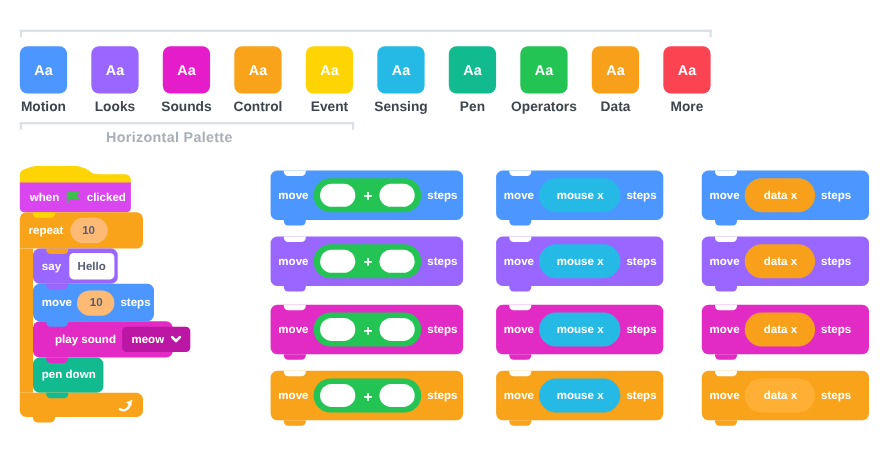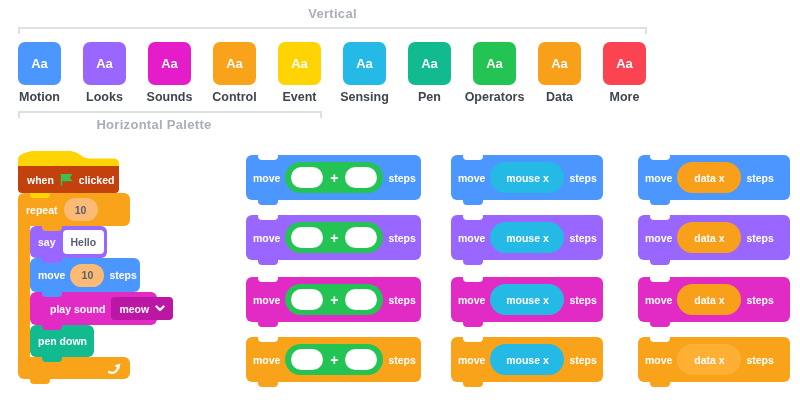--- a/index.html
+++ b/index.html
@@ -68,21 +68,20 @@
   .dropdown {
     height:23px; border-radius:4px; padding:0 8px; display:flex; align-items:center;
     gap:6px; color:#fff; font-weight:bold; font-size:10.5px;
   }
 </style>
 </head>
 <body>
 
 <div class="stage">
 
-  <div class="annotation" style="left:18px; top:6px; width:629px;">Vertical</div>
   <div class="bracket-line" style="left:18px; top:27px; width:629px;"></div>
 
   <div class="swatch-row" id="palette-row">
       <div class="swatch-cell">
         <div class="swatch" style="background: rgb(76, 151, 255);">Aa</div>
         <div class="swatch-label">Motion</div>
       </div>
       <div class="swatch-cell">
         <div class="swatch" style="background: rgb(153, 102, 255);">Aa</div>
         <div class="swatch-label">Looks</div>
@@ -121,21 +120,21 @@
       </div>
     </div>
 
   <div class="bracket-line" style="left:18px; top:111px; width:304px;"></div>
   <div class="annotation" style="left:2px; top:117px; width:304px;">Horizontal Palette</div>
 
   <svg class="abs" style="left:18px; top:151px;" width="101" height="16" viewBox="0 0 101 16">
     <path d="M0,16 L0,9 C0,5.5 1.5,4 4,3.2 C13,-2.8 54,-4 63,4.2 C65.5,6.6 68,7.4 72,7.4 L95,7.4 C98.8,7.4 101,9.4 101,12 L101,16 Z" fill="#FFD405"></path>
   </svg>
 
-  <div class="block" style="left: 18px; top: 166px; width: 101px; height: 27px; border-radius: 0px 0px 4px 4px; padding-left: 9px; gap: 5px; background: #c2410c;">
+  <div class="block" style="left: 18px; top: 166px; width: 101px; height: 27px; border-radius: 0px 0px 4px 4px; padding-left: 9px; gap: 5px; background: #d946ef;">
     <span>when</span>
     <svg width="15" height="13" viewBox="0 0 15 13">
       <path d="M2.5,1 L2.5,12.5" stroke-width="1.6" fill="none" stroke="#3DBE4D"></path>
       <path d="M2.5,1 L13.5,1 L10.8,4.6 L13.5,8.2 L2.5,8.2 Z" fill="#3DBE4D"></path>
     </svg>
     <span>clicked</span>
   </div>
 
   <div class="block" style="left: 18px; top: 193px; width: 112px; height: 33px; border-radius: 6px 6px 6px 0px; padding-left: 8px; gap: 6px; background: rgb(249, 163, 27);">
     <span>repeat</span>

